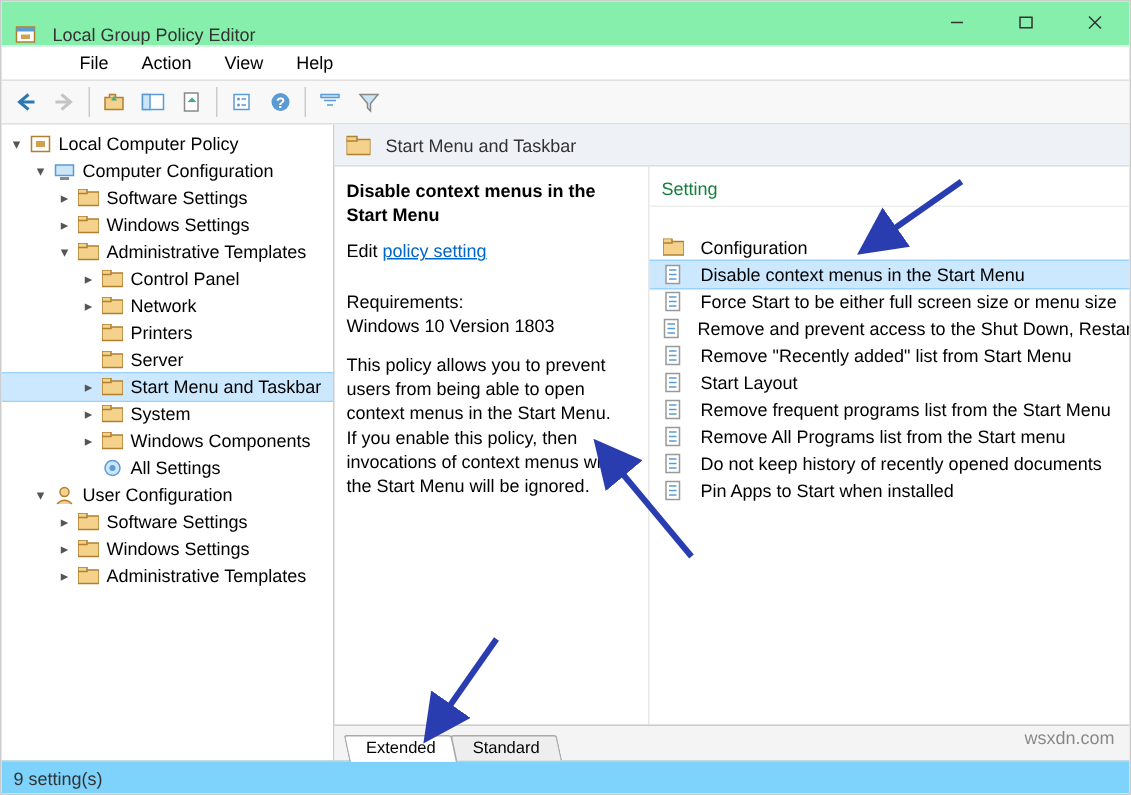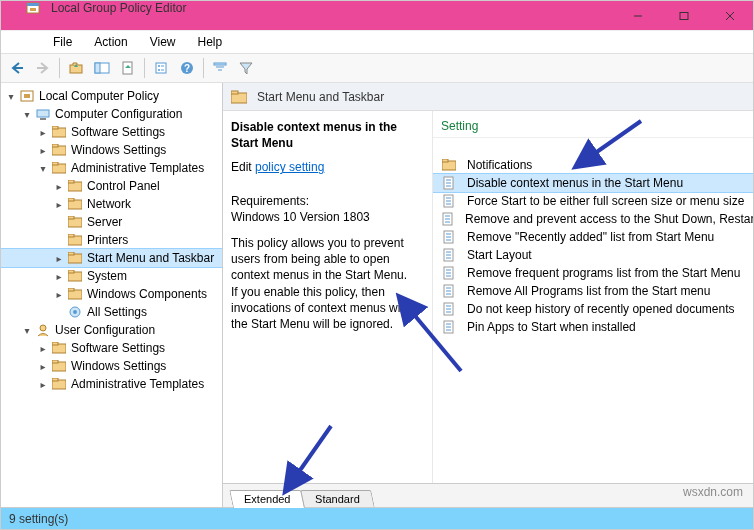--- a/index.html
+++ b/index.html
@@ -1,17 +1,17 @@
 <!DOCTYPE html>
 <html><head>
 <meta charset="utf-8">
 <style>
 * { box-sizing: border-box; font-family: "Segoe UI", Tahoma, sans-serif; }
 body { margin: 0; width: 754px; height: 530px; background: #fff; font-size: 12px; color: #000; overflow: hidden; display: flex; flex-direction: column; border: 1px solid #ccc; position: relative; }
-.titlebar { height: 30px; display: flex; align-items: flex-start; padding: 0 0 0 24px; background: #ec4899; border-bottom: 1px solid #eee; }
+.titlebar { height: 30px; display: flex; align-items: flex-end; padding: 0 0 0 8px; background: #86efac; border-bottom: 1px solid #eee; }
 .titlebar .title { flex: 1; padding-left: 6px; color: #333; }
 .titlebar .ctrl { width: 46px; height: 30px; display: flex; align-items: center; justify-content: center; font-family: "Segoe UI Symbol"; color: #333; }
 .titlebar .close { color: #333; }
 .menubar { height: 22px; display: flex; align-items: center; padding: 0 6px; gap: 2px; margin-left: 36px; }
 .menubar .m { padding: 2px 10px; }
 .toolbar { height: 30px; display: flex; align-items: center; padding: 0 4px; gap: 2px; border-top: 1px solid #e0e0e0; border-bottom: 1px solid #e0e0e0; background: #f8f8f8; }
 .toolbar .tb { width: 24px; height: 24px; display: flex; align-items: center; justify-content: center; border: 1px solid transparent; }
 .toolbar .sep { width: 1px; height: 20px; background: #ccc; margin: 0 2px; }
 .main { flex: 1; display: flex; min-height: 0; }
 .tree { width: 222px; border-right: 1px solid #ccc; padding: 4px 0; overflow: auto; white-space: nowrap; }
@@ -217,31 +217,31 @@
       <span>Network</span>
     </div>
     <div class="tree-row" style="padding-left:50px">
       <span class="exp empty">▸</span>
       <span class="ticon">
           <svg width="14" height="12">
             <rect x="0" y="2" width="14" height="9" fill="#f4d28c" stroke="#b08030"></rect>
             <rect x="0" y="0" width="6" height="3" fill="#f4d28c" stroke="#b08030"></rect>
           </svg>
         </span>
+      <span>Printers</span>
+    </div>
+    <div class="tree-row" style="padding-left:50px">
+      <span class="exp empty">▸</span>
+      <span class="ticon">
+          <svg width="14" height="12">
+            <rect x="0" y="2" width="14" height="9" fill="#f4d28c" stroke="#b08030"></rect>
+            <rect x="0" y="0" width="6" height="3" fill="#f4d28c" stroke="#b08030"></rect>
+          </svg>
+        </span>
       <span>Server</span>
-    </div>
-    <div class="tree-row" style="padding-left:50px">
-      <span class="exp empty">▸</span>
-      <span class="ticon">
-          <svg width="14" height="12">
-            <rect x="0" y="2" width="14" height="9" fill="#f4d28c" stroke="#b08030"></rect>
-            <rect x="0" y="0" width="6" height="3" fill="#f4d28c" stroke="#b08030"></rect>
-          </svg>
-        </span>
-      <span>Printers</span>
     </div>
     <div class="tree-row sel" style="padding-left:50px">
       <span class="exp">▸</span>
       <span class="ticon">
           <svg width="14" height="12">
             <rect x="0" y="2" width="14" height="9" fill="#f4d28c" stroke="#b08030"></rect>
             <rect x="0" y="0" width="6" height="3" fill="#f4d28c" stroke="#b08030"></rect>
           </svg>
         </span>
       <span>Start Menu and Taskbar</span>
@@ -342,21 +342,21 @@
       <div class="list">
         <div class="list-header">Setting</div>
         <div id="list-rows">
             <div class="list-row">
               <span class="ticon">
                 <svg width="14" height="12">
                   <rect x="0" y="2" width="14" height="9" fill="#f4d28c" stroke="#b08030"></rect>
                   <rect x="0" y="0" width="6" height="3" fill="#f4d28c" stroke="#b08030"></rect>
                 </svg>
               </span>
-              <span>Notifications</span>
+              <span>Configuration</span>
             </div>
             <div class="list-row sel">
               <span class="ticon">
                 <svg width="14" height="14">
                   <rect x="2" y="1" width="9" height="12" fill="#fff" stroke="#999"></rect>
                   <line x1="4" y1="4" x2="9" y2="4" stroke="#5a9bd4"></line>
                   <line x1="4" y1="7" x2="9" y2="7" stroke="#5a9bd4"></line>
                   <line x1="4" y1="10" x2="9" y2="10" stroke="#5a9bd4"></line>
                 </svg>
               </span>

